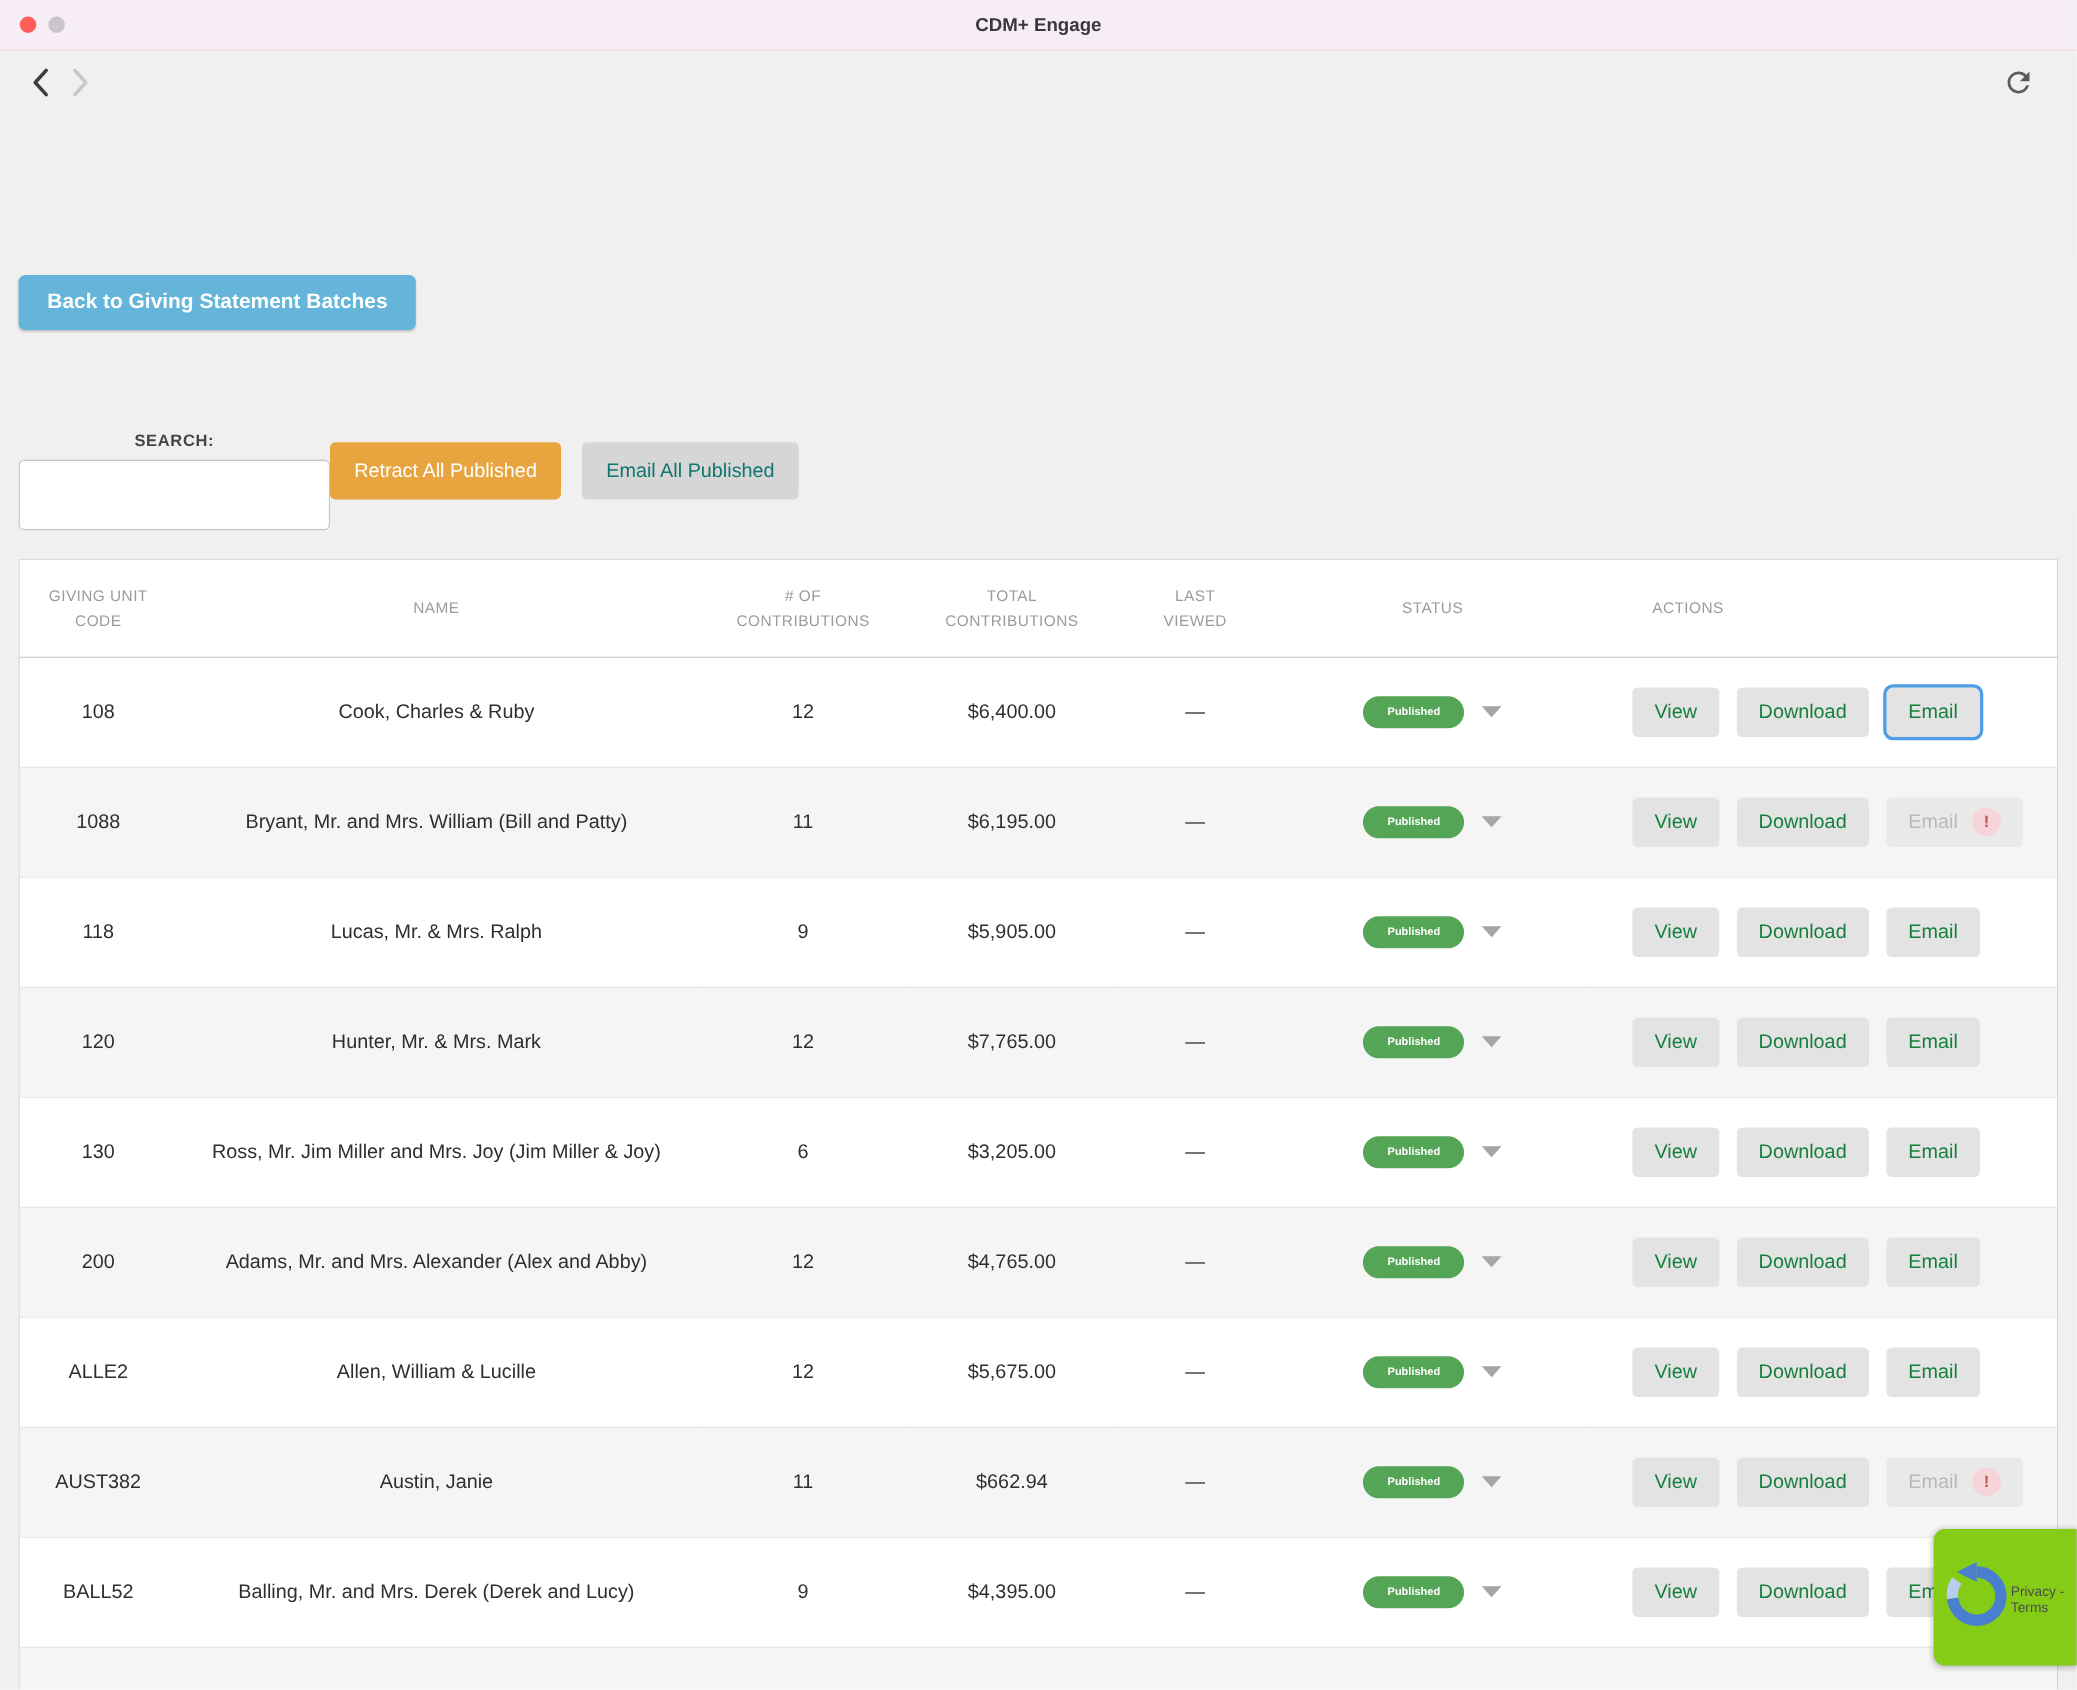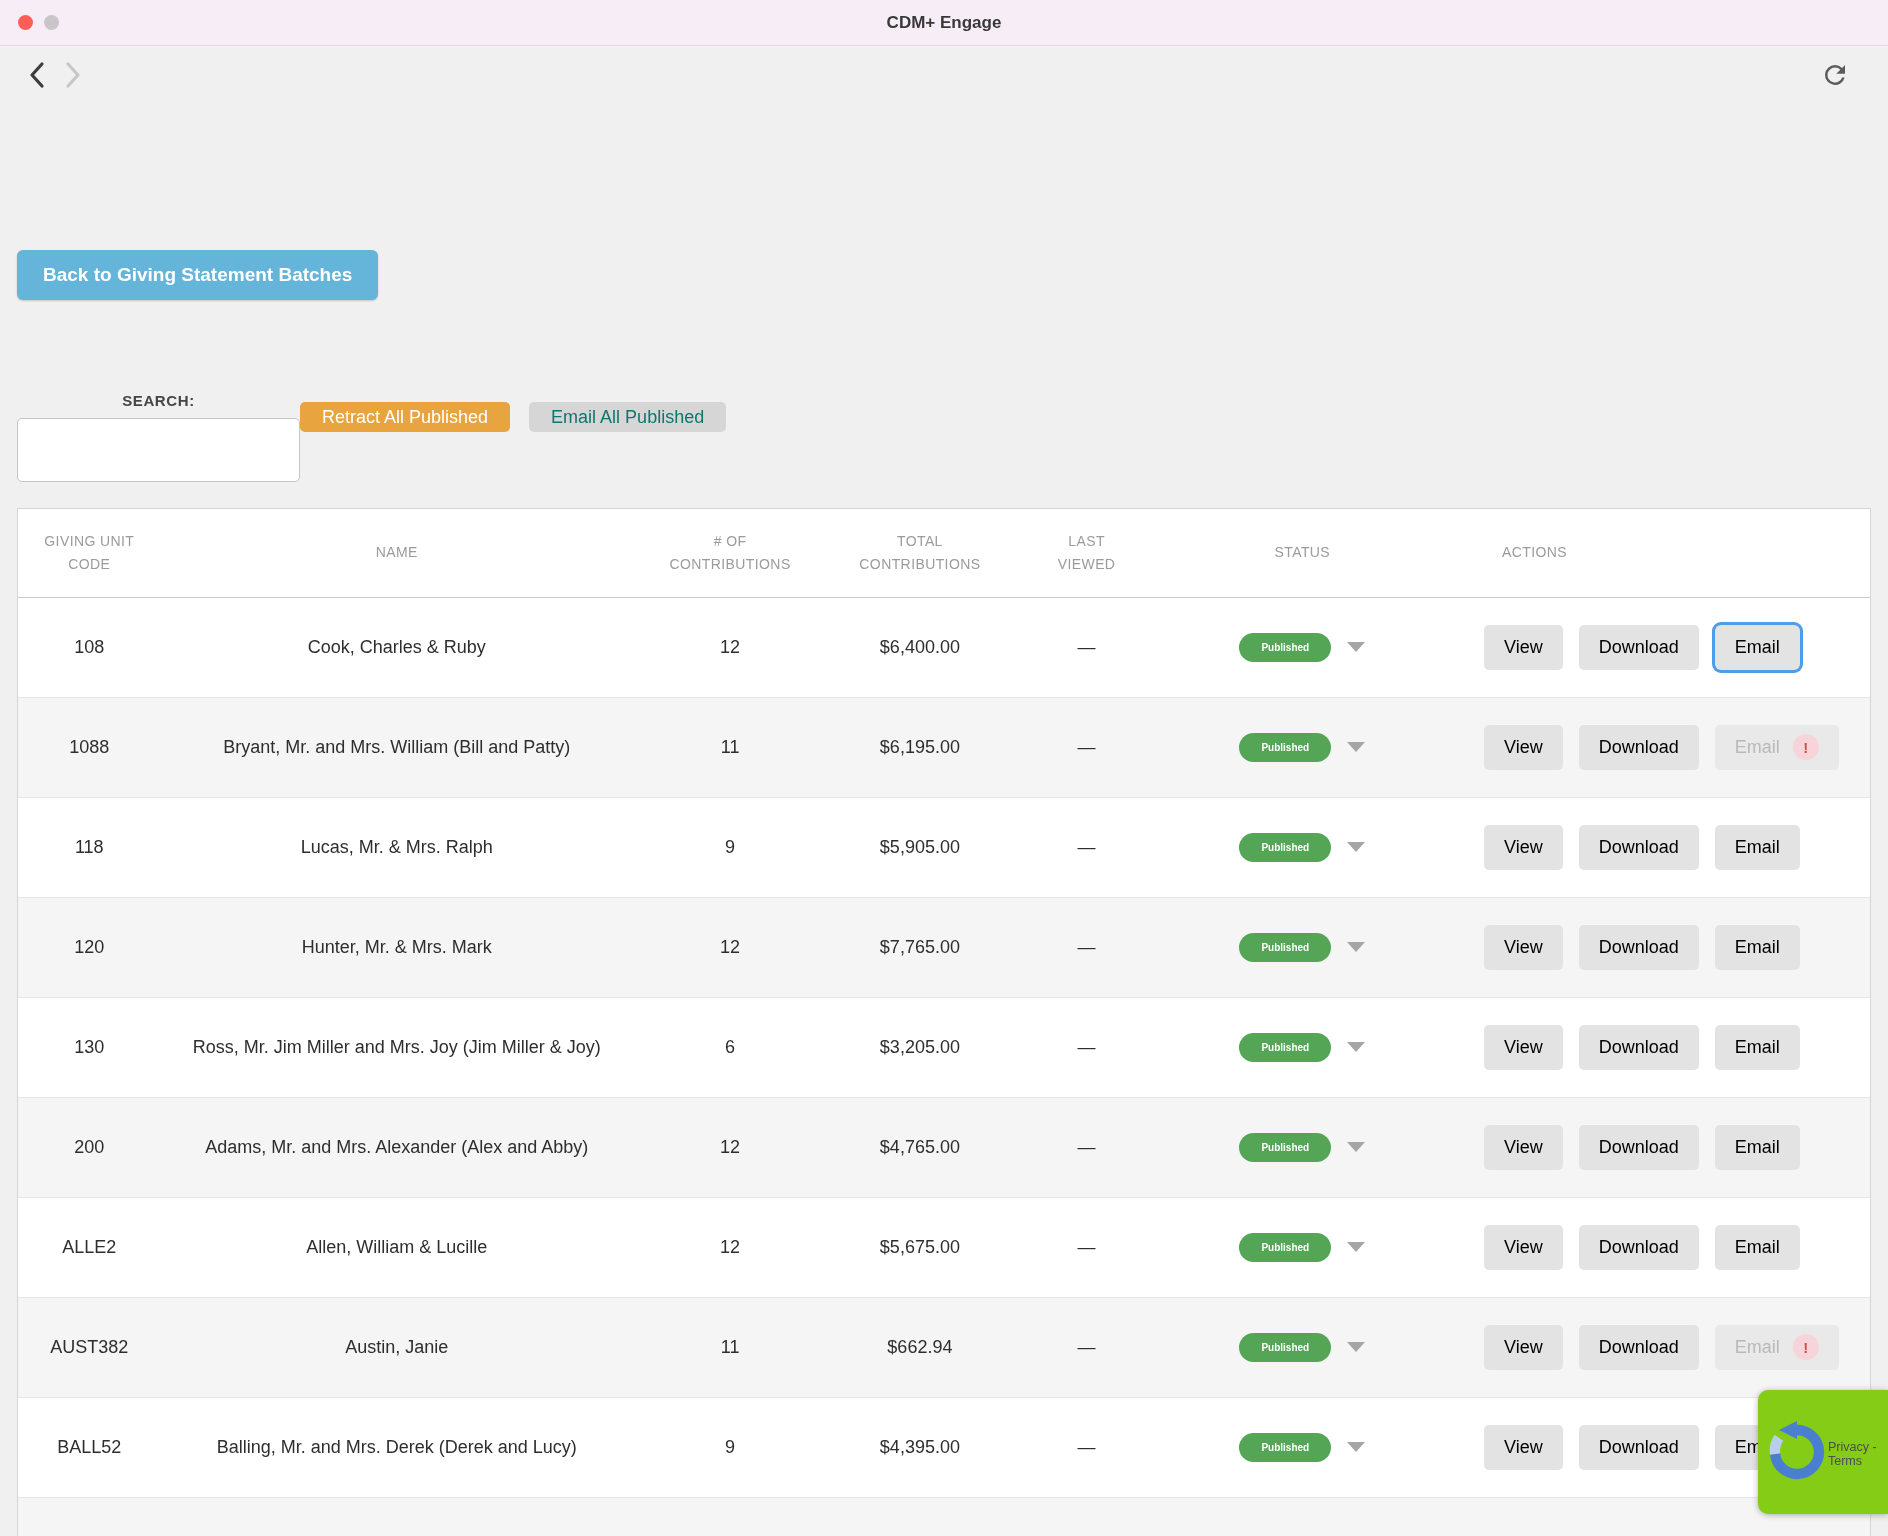--- a/index.html
+++ b/index.html
@@ -69,21 +69,21 @@
     letter-spacing: 0.6px; color: #454545; margin-bottom: 9px;
   }
   .search-input {
     width: 100%; height: 64px;
     border: 1px solid #c5c5c5; border-radius: 5px;
     background: #ffffff; font-size: 20px; padding: 0 12px;
     font-family: inherit;
   }
   .bulk-actions { display: flex; gap: 19px; margin-top: 10px; }
   .bulk-btn {
-    height: 30px; padding: 0 22px;
+    height: 52px; padding: 0 22px;
     border: none; border-radius: 5px;
     font-size: 18px; font-family: inherit; cursor: pointer;
   }
   .retract-btn { background: #e8a43e; color: #ffffff; }
   .email-all-btn { background: #d6d6d6; color: #0f766e; }
 
   
   .table-wrap {
     margin: 26px 17px 0;
     background: #ffffff;
@@ -131,21 +131,21 @@
     display: inline-block; width: 0; height: 0;
     border-left: 9px solid transparent; border-right: 9px solid transparent;
     border-top: 10px solid #a5a5a5;
     margin-left: 16px; cursor: pointer;
   }
 
   td.actions-cell { text-align: left; padding-left: 40px; }
   .action-btn {
     display: inline-flex; align-items: center; justify-content: center;
     height: 45px; padding: 0 20px; margin-right: 11px;
-    background: #e3e3e3; color: #000000;
+    background: #e3e3e3; color: #15803d;
     border: none; border-radius: 5px;
     font-size: 18px; font-family: inherit; cursor: pointer;
     vertical-align: middle;
   }
   .email-btn.focused { box-shadow: 0 0 0 3px #4e9de6; border-radius: 6px; }
   .email-btn.disabled { color: #b9b9b9; background: #e9e9e9; cursor: default; }
   .warn { display: none; }
   .email-btn.disabled .warn {
     display: inline-flex; align-items: center; justify-content: center;
     width: 26px; height: 26px; border-radius: 50%;

